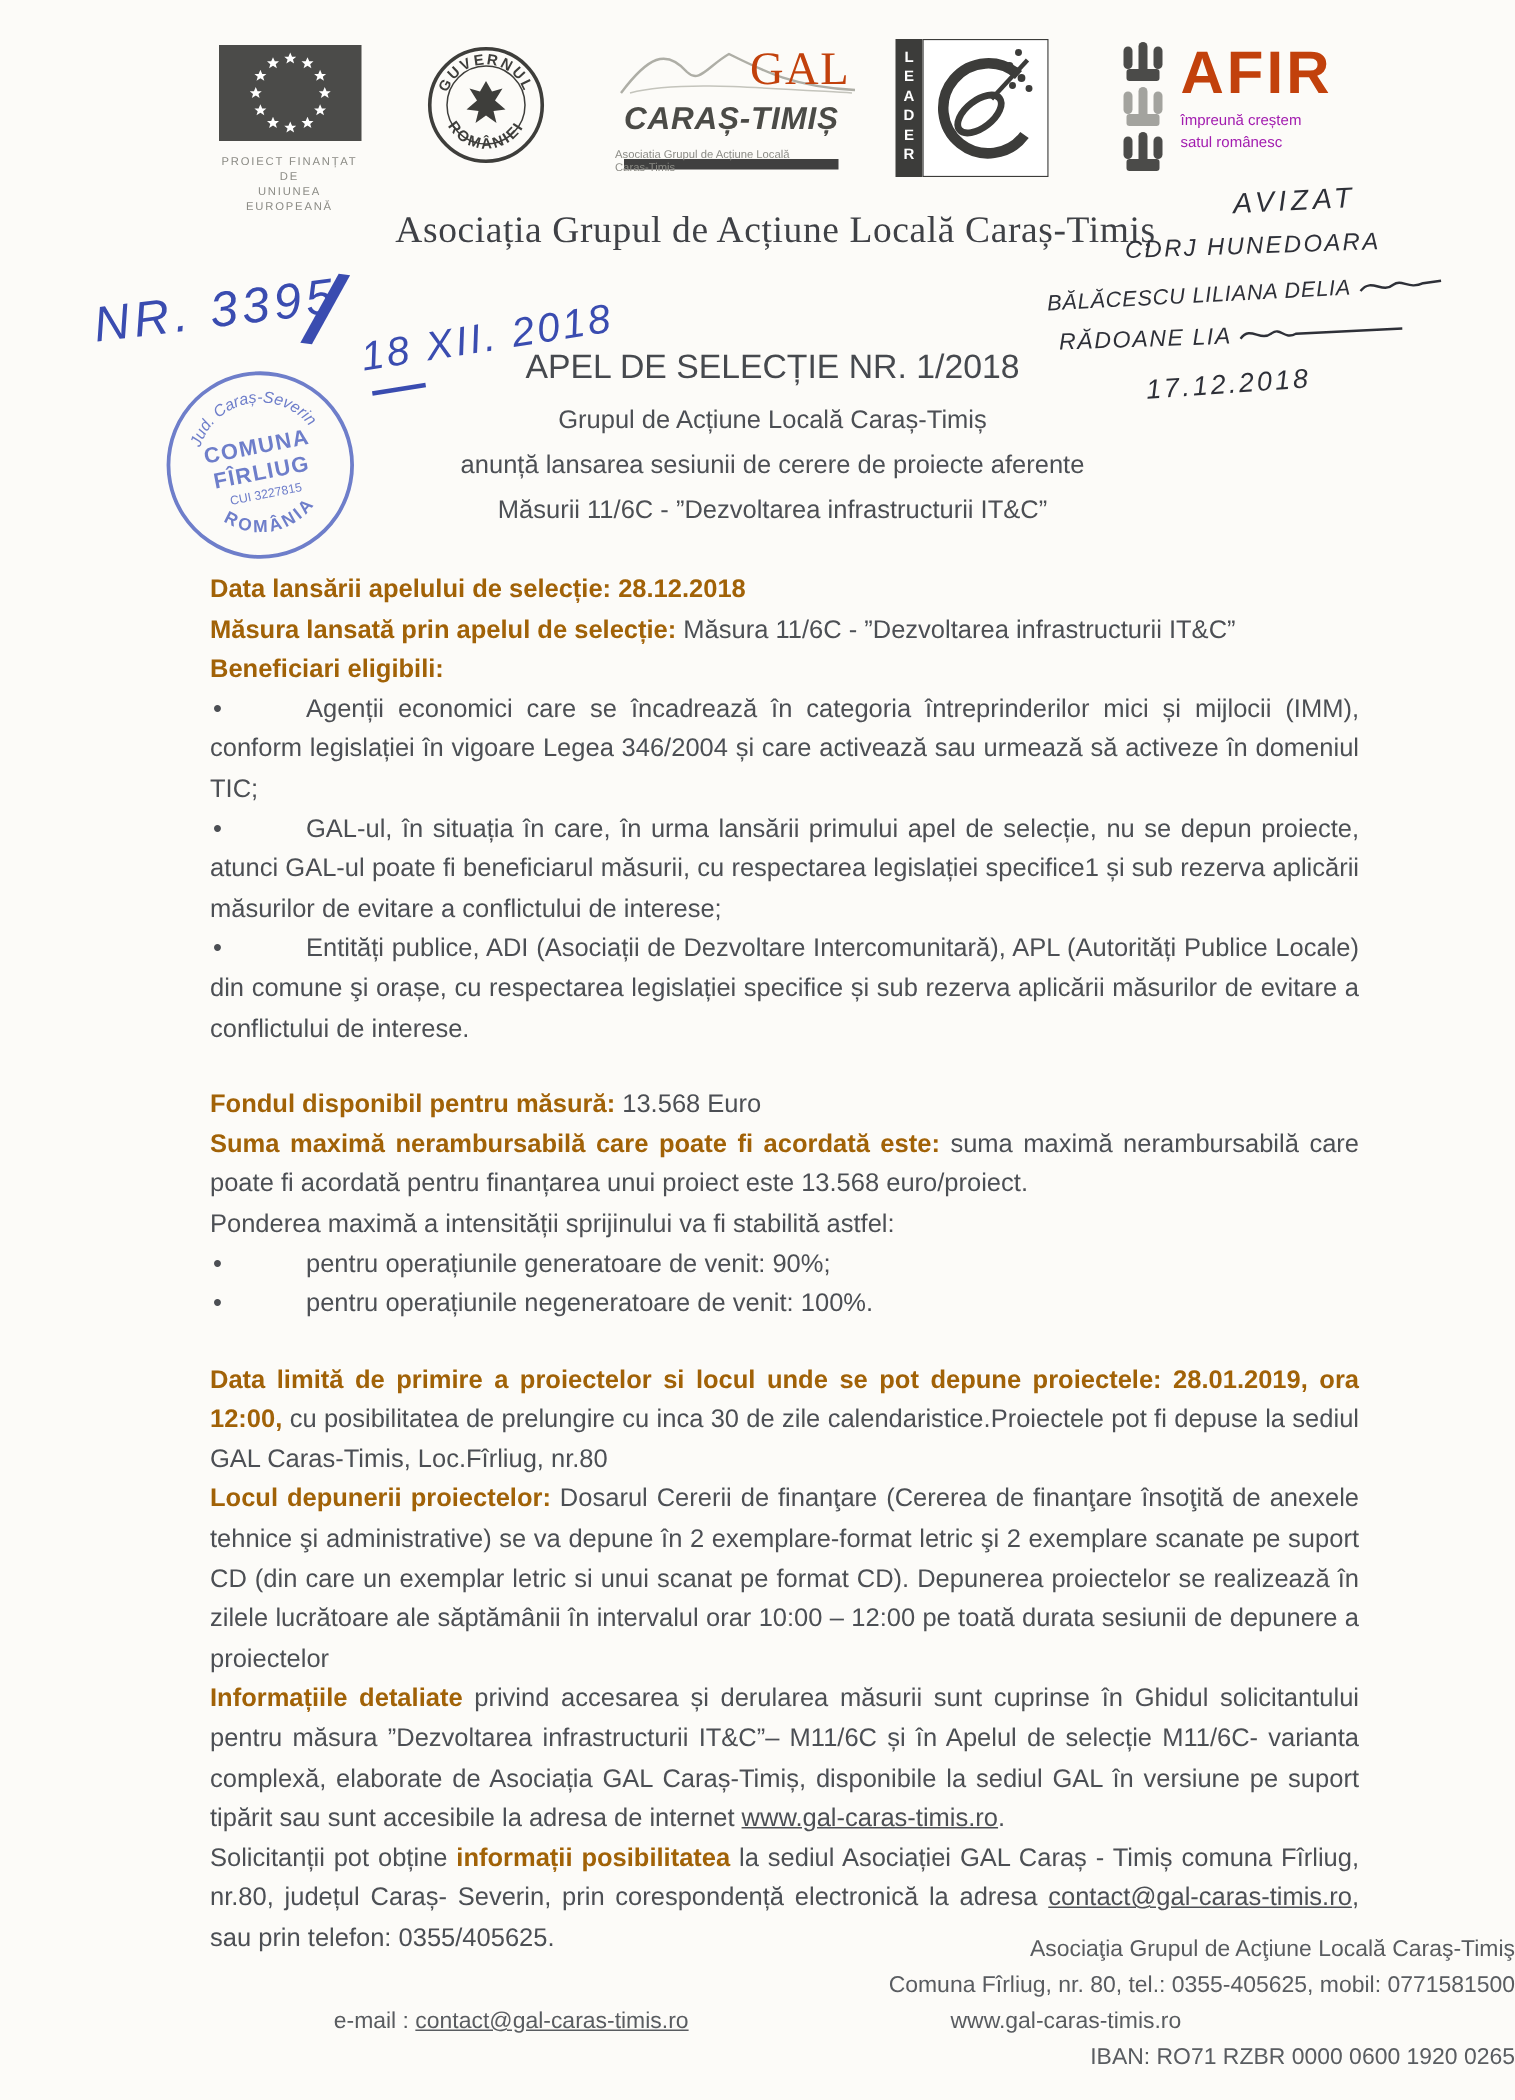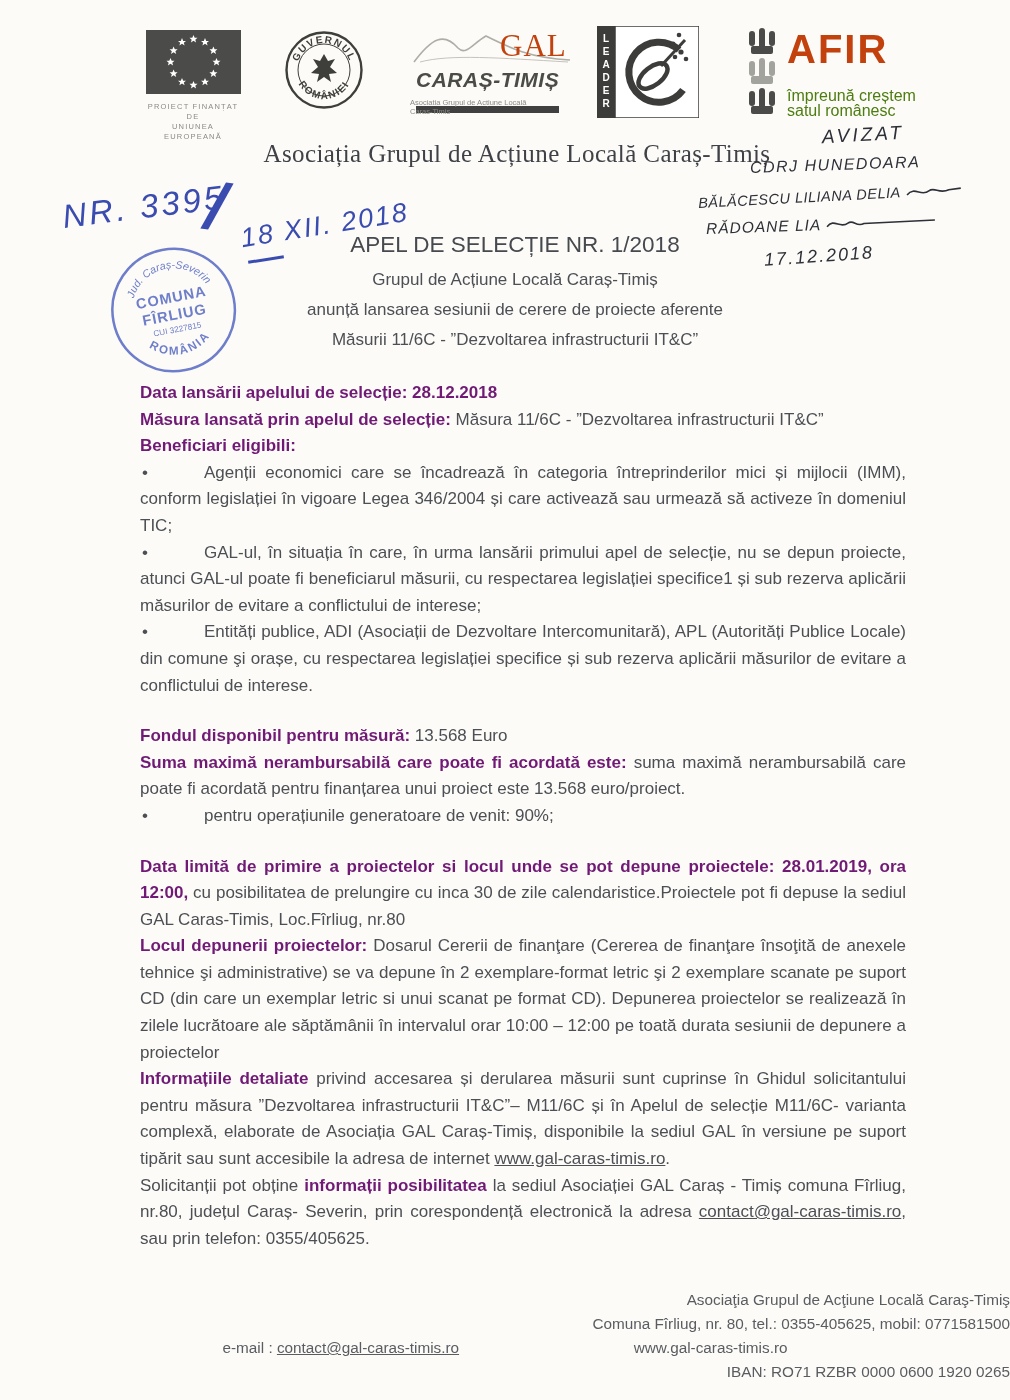--- a/index.html
+++ b/index.html
@@ -19,21 +19,21 @@
             color:#4b4b47;letter-spacing:.5px;border-bottom:7px solid #404040;padding-bottom:14px;}
   .gal-caption{position:absolute;left:0;top:70px;width:170px;text-align:left;font-size:7.5px;
                color:#8b8b85;line-height:9px;}
   .logo-leader{left:597px;top:26px;display:flex;height:92px;}
   .leader-strip{width:18px;height:92px;background:#3c3c3a;color:#fff;font-size:10px;font-weight:bold;
                 writing-mode:vertical-rl;text-orientation:upright;letter-spacing:2px;
                 display:flex;align-items:center;justify-content:center;}
   .logo-afir{left:745px;top:28px;display:flex;}
   .afir-right{margin-left:8px;}
   .afir-acronym{font-size:40px;font-weight:bold;color:#c2410c;letter-spacing:2px;line-height:42px;}
-  .afir-tagline{font-size:16px;color:#4d7c0f;line-height:15px;margin-top:18px;}
+  .afir-tagline{font-size:10px;color:#a21caf;line-height:15px;margin-top:3px;}
 
   
   .letterhead{position:absolute;top:140px;left:0;width:100%;text-align:center;transform:translateX(12px);
               font-family:"Liberation Serif",serif;font-size:25px;color:#3f4146;letter-spacing:.4px;}
 
   
   .hand{position:absolute;font-style:italic;white-space:nowrap;}
   .ink-dark{color:#2e3038;}
   .ink-blue{color:#3a4cb0;}
   .hw-avizat{left:822px;top:124px;font-size:19px;letter-spacing:3px;transform:rotate(-3deg);}
@@ -51,21 +51,21 @@
 
   
   .heading{position:absolute;top:232px;left:0;width:100%;text-align:center;transform:translateX(10px);}
   .heading .h1{font-size:22.5px;color:#46494e;margin:0 0 12px 0;}
   .heading .hline{font-size:17px;color:#4c4f54;margin:0 0 10px 0;}
 
   
   .doc-body{position:absolute;top:380px;left:140px;width:766px;font-size:17px;line-height:26.6px;
             text-align:justify;}
   .doc-body p{margin:0;}
-  .b{font-weight:bold;color:#701a75;}
+  .b{font-weight:bold;color:#a16207;}
   .b-dot{display:inline-block;width:62px;padding-left:2px;}
   .sp{height:24px;}
   .link{text-decoration:underline;cursor:pointer;}
 
   
   .footer{position:absolute;top:1288px;left:0;width:100%;text-align:right;font-size:15.3px;
           color:#595c60;line-height:24px;}
   .footer-email-row{display:flex;justify-content:space-between;width:565px;margin:0 auto;}
 </style>
 </head>
@@ -229,21 +229,23 @@
     <p><span class="b">Măsura lansată prin apelul de selecție:</span><span> Măsura 11/6C - ”Dezvoltarea infrastructurii IT&amp;C”</span></p>
     <p><span class="b">Beneficiari eligibili:</span></p>
     <p class="bullet"><span class="b-dot">•</span><span>Agenții economici care se încadrează în categoria întreprinderilor mici și mijlocii (IMM), conform legislației în vigoare Legea 346/2004 și care activează sau urmează să activeze în domeniul TIC;</span></p>
     <p class="bullet"><span class="b-dot">•</span><span>GAL-ul, în situația în care, în urma lansării primului apel de selecție, nu se depun proiecte, atunci GAL-ul poate fi beneficiarul măsurii, cu respectarea legislației specifice1 și sub rezerva aplicării măsurilor de evitare a conflictului de interese;</span></p>
     <p class="bullet"><span class="b-dot">•</span><span>Entități publice, ADI (Asociații de Dezvoltare Intercomunitară), APL (Autorități Publice Locale) din comune şi orașe, cu respectarea legislației specifice și sub rezerva aplicării măsurilor de evitare a conflictului de interese.</span></p>
 
     <div class="sp"></div>
 
     <p><span class="b">Fondul disponibil pentru măsură:</span><span> 13.568 Euro</span></p>
     <p><span class="b">Suma maximă nerambursabilă care poate fi acordată este:</span><span> suma maximă nerambursabilă care poate fi acordată pentru finanțarea unui proiect este 13.568 euro/proiect.</span></p>
+    <p>Ponderea maximă a intensității sprijinului va fi stabilită astfel:</p>
     <p class="bullet"><span class="b-dot">•</span><span>pentru operațiunile generatoare de venit: 90%;</span></p>
+    <p class="bullet"><span class="b-dot">•</span><span>pentru operațiunile negeneratoare de venit: 100%.</span></p>
 
     <div class="sp"></div>
 
     <p><span class="b">Data limită de primire a proiectelor si locul unde se pot depune proiectele: 28.01.2019, ora 12:00,</span><span> cu posibilitatea de prelungire cu inca 30 de zile calendaristice.Proiectele pot fi depuse la sediul GAL Caras-Timis, Loc.Fîrliug, nr.80</span></p>
     <p><span class="b">Locul depunerii proiectelor:</span><span> Dosarul Cererii de finanţare (Cererea de finanţare însoţită de anexele tehnice şi administrative) se va depune în 2 exemplare-format letric şi 2 exemplare scanate pe suport CD (din care un exemplar letric si unui scanat pe format CD). Depunerea proiectelor se realizează în zilele lucrătoare ale săptămânii în intervalul orar 10:00 – 12:00 pe toată durata sesiunii de depunere a proiectelor</span></p>
     <p><span class="b">Informațiile detaliate</span><span> privind accesarea și derularea măsurii sunt cuprinse în Ghidul solicitantului pentru măsura ”Dezvoltarea infrastructurii IT&amp;C”– M11/6C și în Apelul de selecție M11/6C- varianta complexă, elaborate de Asociația GAL Caraș-Timiș, disponibile la sediul GAL în versiune pe suport tipărit sau sunt accesibile la adresa de internet </span><span class="link">www.gal-caras-timis.ro</span><span>.</span></p>
     <p><span>Solicitanții pot obține </span><span class="b">informații posibilitatea</span><span> la sediul Asociației GAL Caraș - Timiș comuna Fîrliug, nr.80, județul Caraș- Severin, prin corespondență electronică la adresa </span><span class="link">contact@gal-caras-timis.ro</span><span>, sau prin telefon: 0355/405625.</span></p>
   </div>
 
   <div class="footer">

